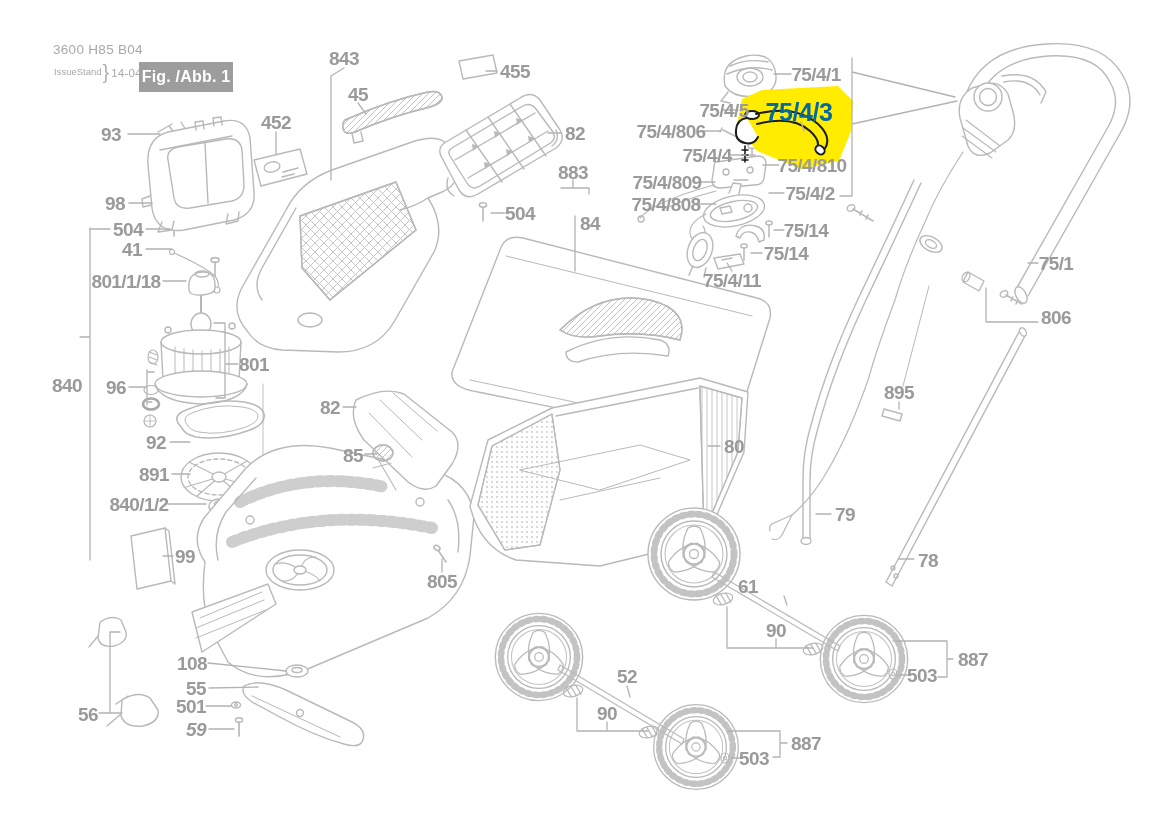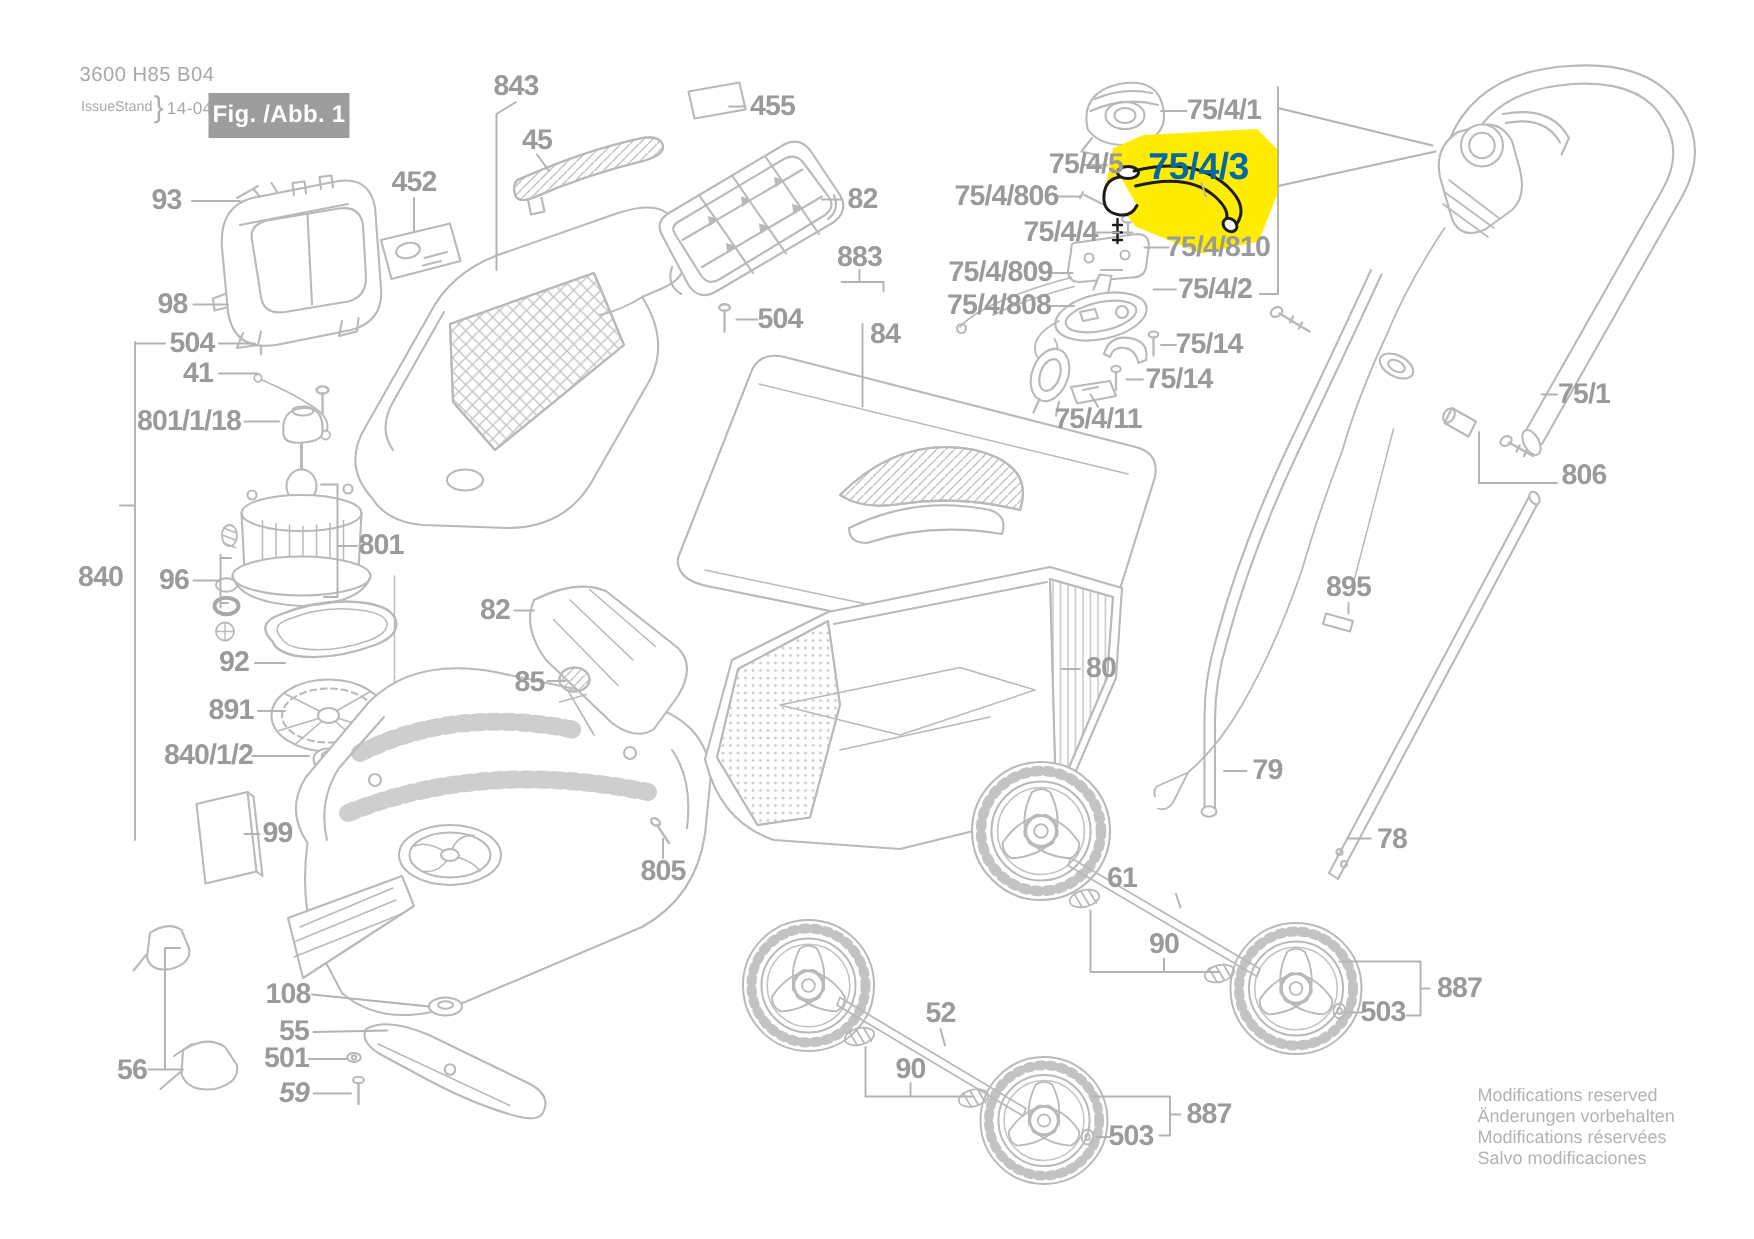--- a/index.html
+++ b/index.html
@@ -445,20 +445,14 @@
       <div class="part-label" style="left: 748px; top: 586px;">61</div>
       <div class="part-label" style="left: 776px; top: 630px;">90</div>
       <div class="part-label" style="left: 973px; top: 659px;">887</div>
       <div class="part-label" style="left: 922px; top: 675px;">503</div>
       <div class="part-label" style="left: 627px; top: 676px;">52</div>
       <div class="part-label" style="left: 607px; top: 713px;">90</div>
       <div class="part-label" style="left: 806px; top: 743px;">887</div>
       <div class="part-label" style="left: 754px; top: 758px;">503</div>
     </div>
 
-<div id="footer">
-  <div>Modifications reserved</div>
-  <div>Änderungen vorbehalten</div>
-  <div>Modifications réservées</div>
-  <div>Salvo modificaciones</div>
+
 </div>
 
-</div>
-
 </body></html>

